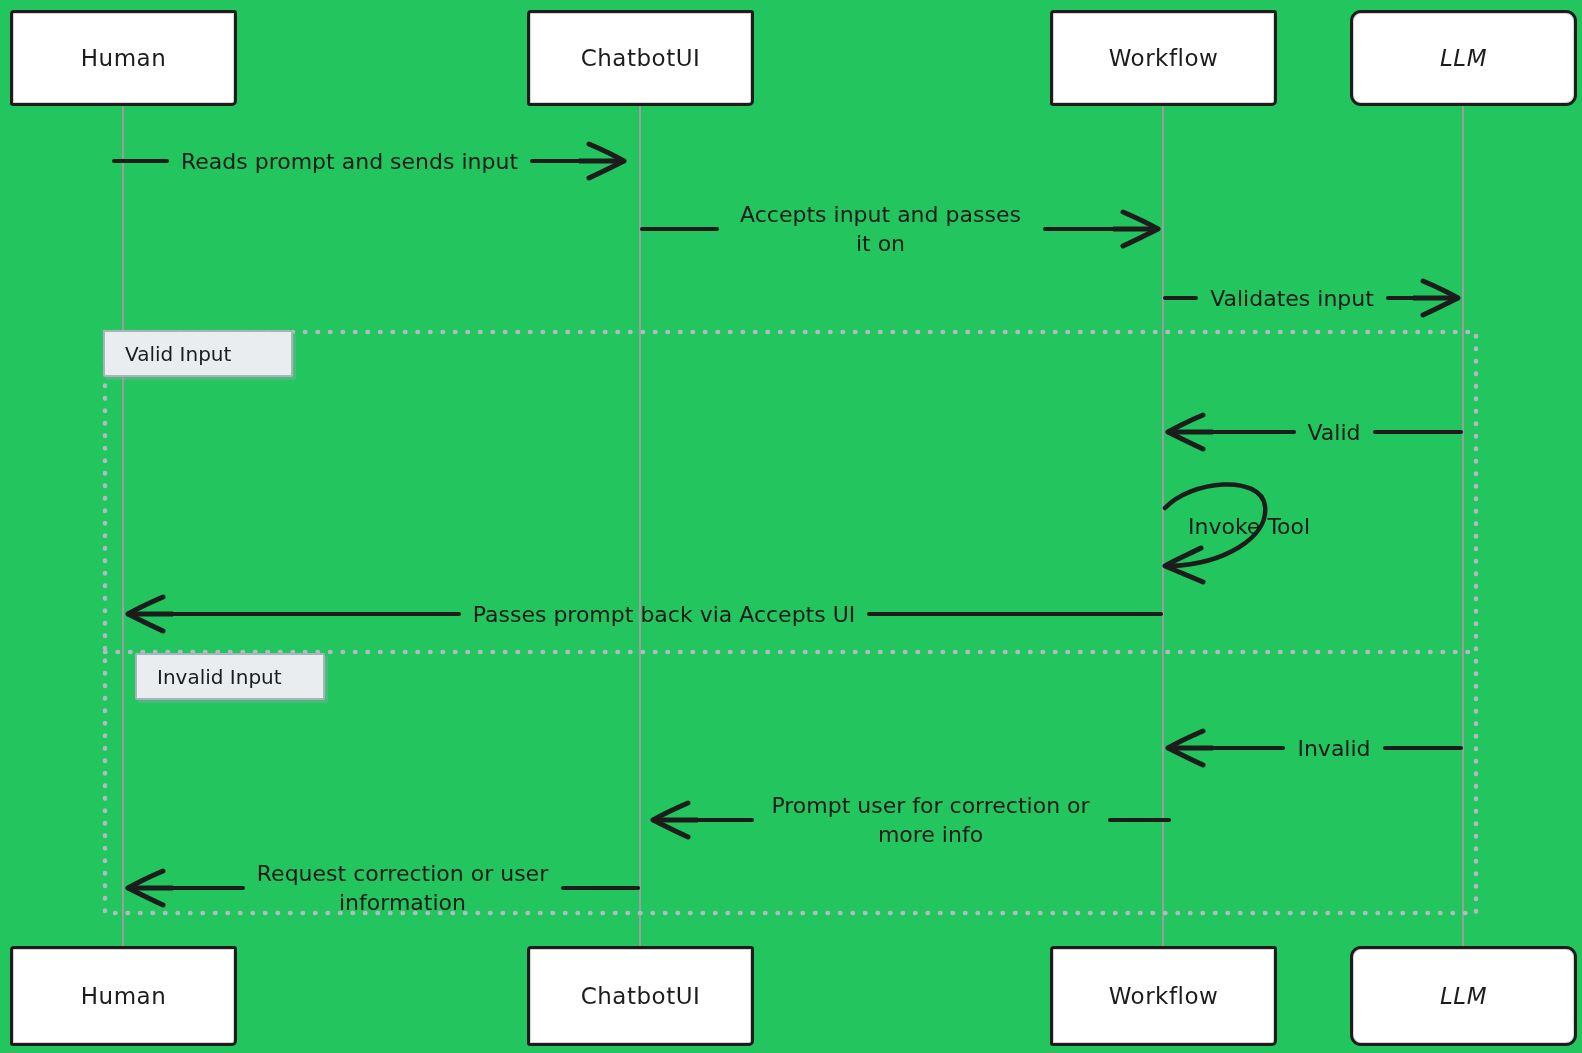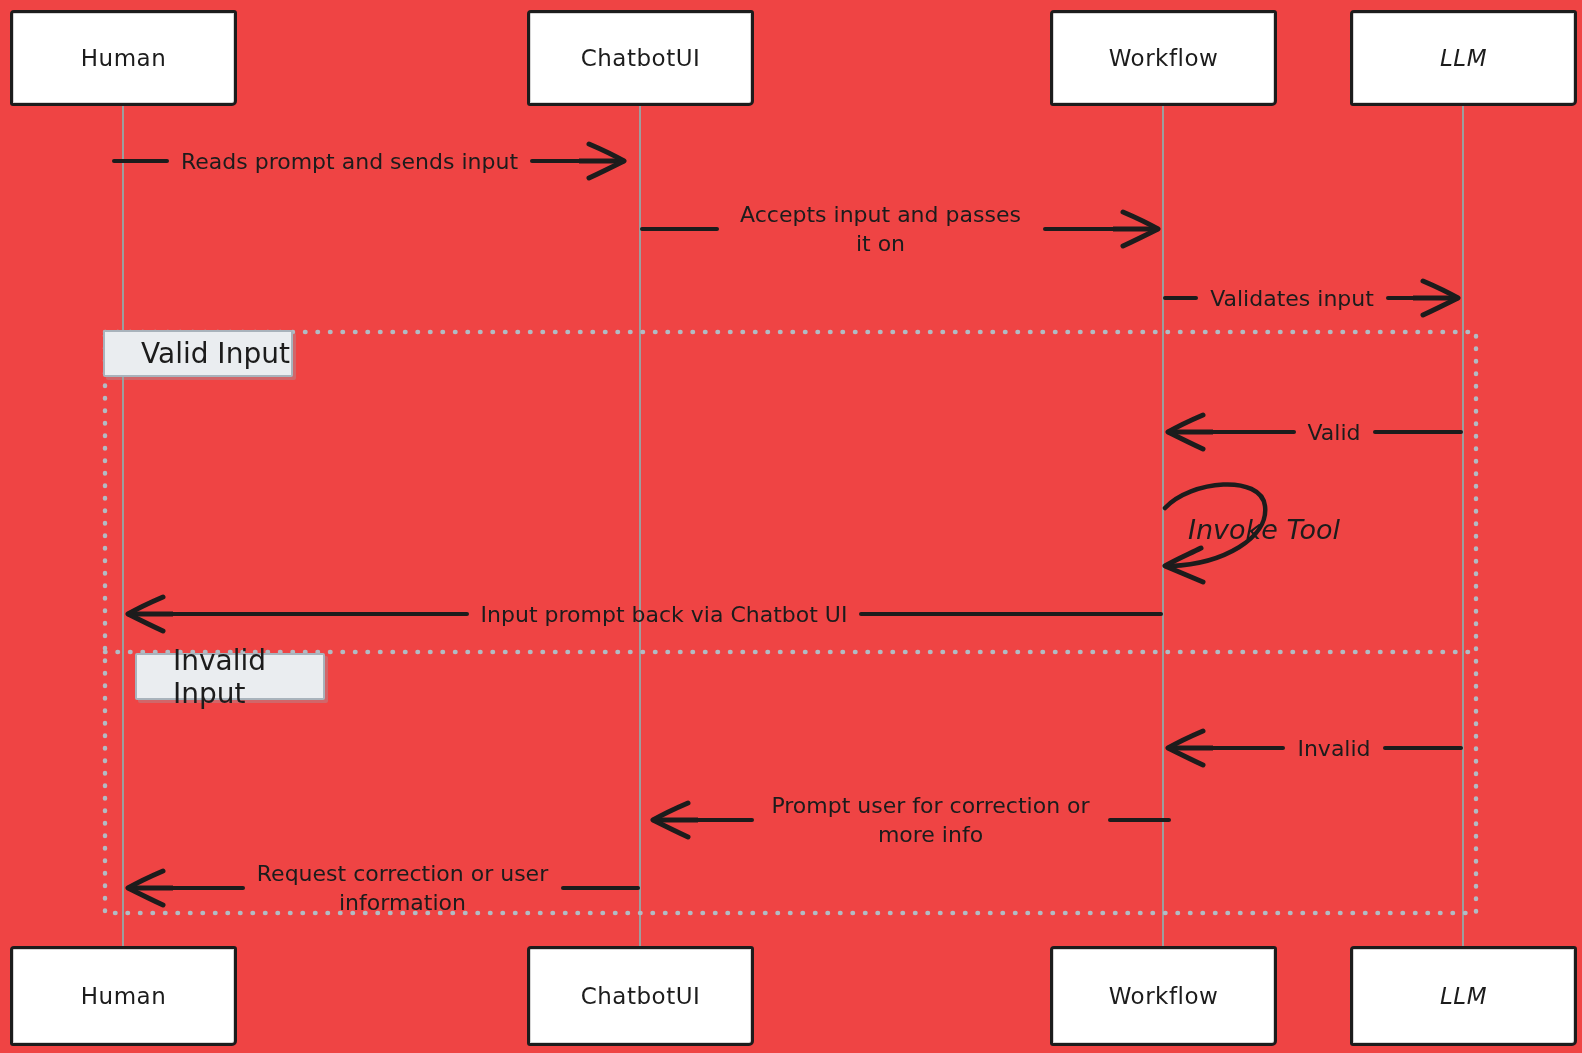--- a/index.html
+++ b/index.html
@@ -1,60 +1,60 @@
 <!DOCTYPE html>
 <html><head>
 <meta charset="utf-8">
 <title>Sequence Diagram</title>
 <style>
   html,body{margin:0;padding:0;background:#ffffff;}
   .canvas{
-    position:relative;width:1582px;height:1053px;background:#ef4444;overflow:hidden;
+    position:relative;width:1582px;height:1053px;background:#22c55e;overflow:hidden;
     font-family:"DejaVu Sans","Liberation Sans",sans-serif;color:#1c1c1c;
   }
   svg.bg{position:absolute;left:0;top:0;z-index:0;}
 
   
   .actor{
     position:absolute;width:227px;height:96px;background:#ffffff;
     border:3.5px solid #1c1c1c;border-radius:4px 3px 5px 3px;
     display:flex;align-items:center;justify-content:center;
     font-size:23px;letter-spacing:.5px;z-index:4;box-sizing:border-box;
     box-shadow:inset 0 0 0 1px rgba(28,28,28,.18);
   }
-  .actor.italic{font-style:italic;}
+  .actor.italic{font-style:italic;border-radius:11px;}
 
   
   .section-label{
     position:absolute;width:190px;height:47px;box-sizing:border-box;
     background:#eaedf0;border:2.5px solid #a9b3bc;border-radius:2px;
     box-shadow:3px 3px 0 rgba(155,165,175,.35);
-    display:flex;align-items:center;padding-left:36px;
-    font-size:28px;z-index:3;
+    display:flex;align-items:center;padding-left:20px;
+    font-size:20px;z-index:3;text-align:right;
   }
 
   
   .msg{position:absolute;display:flex;align-items:center;height:48px;z-index:2;}
   .msg.two{height:64px;}
   .seg{flex:1 1 0;height:4px;background:#1c1c1c;border-radius:2px;min-width:14px;}
   .lbl{
     flex:0 0 auto;padding:0 12px;text-align:center;font-size:22px;
     line-height:29px;white-space:nowrap;
   }
   .lbl.wrap{white-space:normal;text-align:center;}
   .w300{max-width:300px;} .w330{max-width:330px;} .w292{max-width:292px;}
   svg.head{flex:0 0 auto;width:50px;height:40px;}
   svg.head.left{transform:scaleX(-1);}
   svg.head path{stroke:#1c1c1c;stroke-width:5;fill:none;stroke-linecap:round;stroke-linejoin:round;}
   .mr{margin-left:-8px;} .ml{margin-right:-8px;}
 
   
   .selfloop{position:absolute;z-index:2;}
   .selfloop path{stroke:#1c1c1c;fill:none;stroke-linecap:round;stroke-linejoin:round;}
-  .loop-label{position:absolute;font-size:27px;white-space:nowrap;z-index:2;font-style:italic;}
+  .loop-label{position:absolute;font-size:22px;white-space:nowrap;z-index:2;}
 </style>
 </head>
 <body>
 
 <div class="canvas">
 
   <svg class="bg" width="1582" height="1053">
     <line x1="123" y1="106" x2="123" y2="948" stroke="#9d9d9d" stroke-width="2"></line>
     <line x1="640" y1="106" x2="640" y2="948" stroke="#9d9d9d" stroke-width="2"></line>
     <line x1="1163" y1="106" x2="1163" y2="948" stroke="#9d9d9d" stroke-width="2"></line>
@@ -141,21 +141,21 @@
     <path d="M 40 72 C 28 78, 14 84, 4 90 C 16 95, 30 101, 42 106" stroke-width="5"></path>
   </svg>
   <div class="loop-label" style="left:1188px;top:514px;">Invoke Tool</div>
 
   <div class="msg" style="left:123px;top:590px;width:1040px;">
     <svg class="head left ml" viewBox="0 0 50 40">
       <path d="M0 20 L44 20"></path>
         <path d="M10 3 C24 9,38 16,45 20 C37 24,23 31,10 37"></path>
     </svg>
     <span class="seg"></span>
-    <span class="lbl">Input prompt back via Chatbot UI</span>
+    <span class="lbl">Passes prompt back via Accepts UI</span>
     <span class="seg"></span>
   </div>
 
   <div class="msg" style="left:1163px;top:724px;width:300px;">
     <svg class="head left ml" viewBox="0 0 50 40">
       <path d="M0 20 L44 20"></path>
         <path d="M10 3 C24 9,38 16,45 20 C37 24,23 31,10 37"></path>
     </svg>
     <span class="seg"></span>
     <span class="lbl">Invalid</span>

